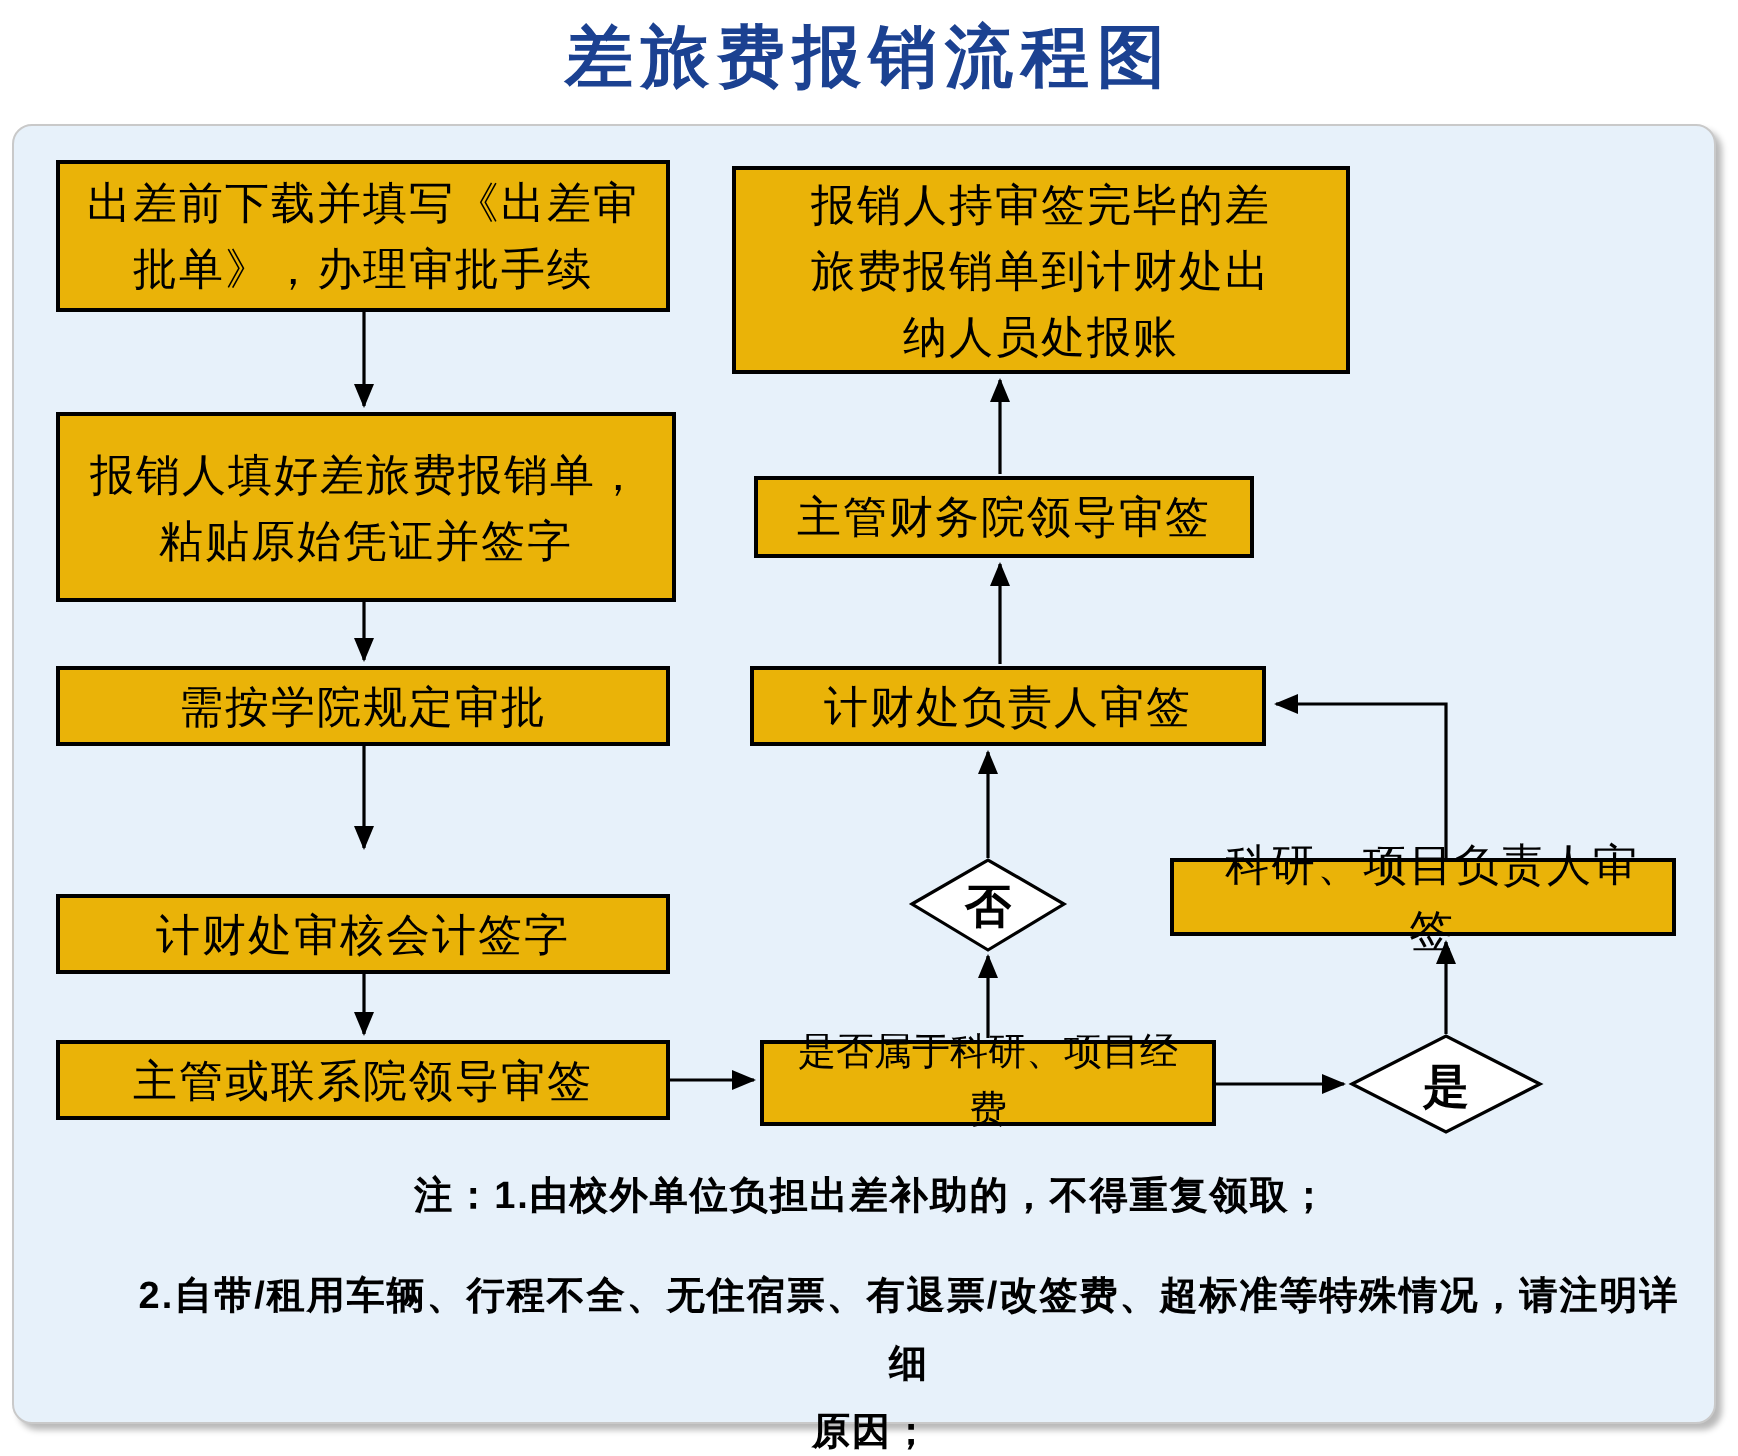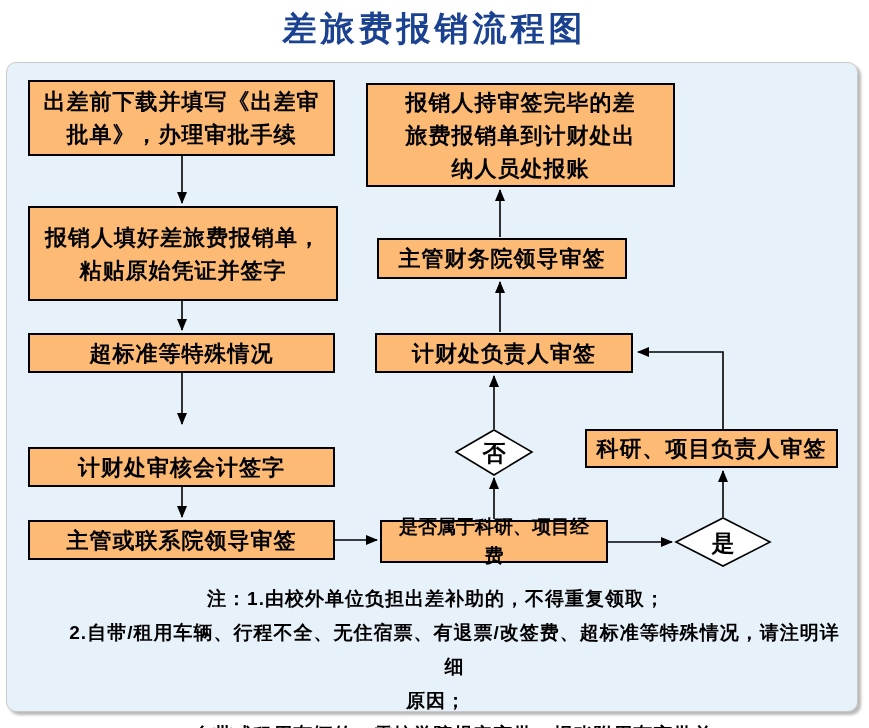--- a/index.html
+++ b/index.html
@@ -16,48 +16,48 @@
     position:absolute; left:6px; top:62px; width:852px; height:650px;
     background:#e7f1fa; border:1px solid #c9c9c9; border-radius:10px;
     box-shadow:3px 3px 3px #b9b9b9;
   }
 
   svg.connectors { position:absolute; left:0; top:0; width:869px; height:728px; }
   svg.connectors line, svg.connectors polyline { stroke:#000; stroke-width:1.6; fill:none; }
   svg.connectors polygon.diamond { fill:#ffffff; stroke:#000; stroke-width:1.6; }
 
   .node {
-    position:absolute; background:#fdba74; border:2px solid #000;
+    position:absolute; background:#eab308; border:2px solid #000;
     display:flex; align-items:center; justify-content:center;
-    text-align:center; color:#000; font-weight:bold;
+    text-align:center; color:#000; font-weight:normal;
     font-size:22px; letter-spacing:1px; line-height:1.5;
     white-space:pre-line; padding:0 8px;
   }
   .n0 { left:28px;  top:80px;  width:307px; height:76px; }
   .n1 { left:28px;  top:206px; width:310px; height:95px; }
   .n2 { left:28px;  top:333px; width:307px; height:40px; }
   .n3 { left:28px;  top:427px; width:307px; height:40px;margin-top:20px; }
   .n4 { left:28px;  top:520px; width:307px; height:40px; }
   .n5 { left:380px; top:520px; width:228px; height:43px; font-size:19px; letter-spacing:0; }
   .n6 { left:375px; top:333px; width:258px; height:40px; }
   .n7 { left:377px; top:238px; width:250px; height:41px; }
   .n8 { left:366px; top:83px;  width:309px; height:104px; }
-  .n9 { left:585px; top:429px; width:253px; height:39px; }
+  .n9 { left:585px; top:429px; width:253px; height:39px;padding-left:17px; }
 
   .dlabel {
     position:absolute; width:60px; height:28px;
     display:flex; align-items:center; justify-content:center;
     font-size:23px; font-weight:bold; color:#000;
   }
   .d-no  { left:464px; top:439px; }
   .d-yes { left:693px; top:529px; }
 
   .notes { position:absolute; left:27px; top:582px; width:818px; color:#000; }
   .note-line { font-size:19px; font-weight:bold; letter-spacing:1px; line-height:34px;text-align:center; }
-  .note-line.indent { padding-left:37px; }
+  .note-line.indent { padding-left:37px;margin-top:16px; }
 </style>
 </head>
 <body>
 
 <div class="stage">
 
   <div class="title">差旅费报销流程图</div>
 
   <div class="panel"></div>
 
@@ -90,21 +90,21 @@
     <polyline points="723,429 723,352 638,352" marker-end="url(#ah)"></polyline>
 
     <polygon class="diamond" points="456,452 494,430 532,452 494,475"></polygon>
     <polygon class="diamond" points="676,542 723,518 770,542 723,566"></polygon>
   </svg>
 
   <div class="node n0">出差前下载并填写《出差审
 批单》，办理审批手续</div>
   <div class="node n1">报销人填好差旅费报销单，
 粘贴原始凭证并签字</div>
-  <div class="node n2">超标准等特殊情况</div>
+  <div class="node n2">需按学院规定审批</div>
   <div class="node n3">计财处审核会计签字</div>
   <div class="node n4">主管或联系院领导审签</div>
   <div class="node n5">是否属于科研、项目经费</div>
   <div class="node n6">计财处负责人审签</div>
   <div class="node n7">主管财务院领导审签</div>
   <div class="node n8">报销人持审签完毕的差
 旅费报销单到计财处出
 纳人员处报账</div>
   <div class="node n9">科研、项目负责人审签</div>
 

